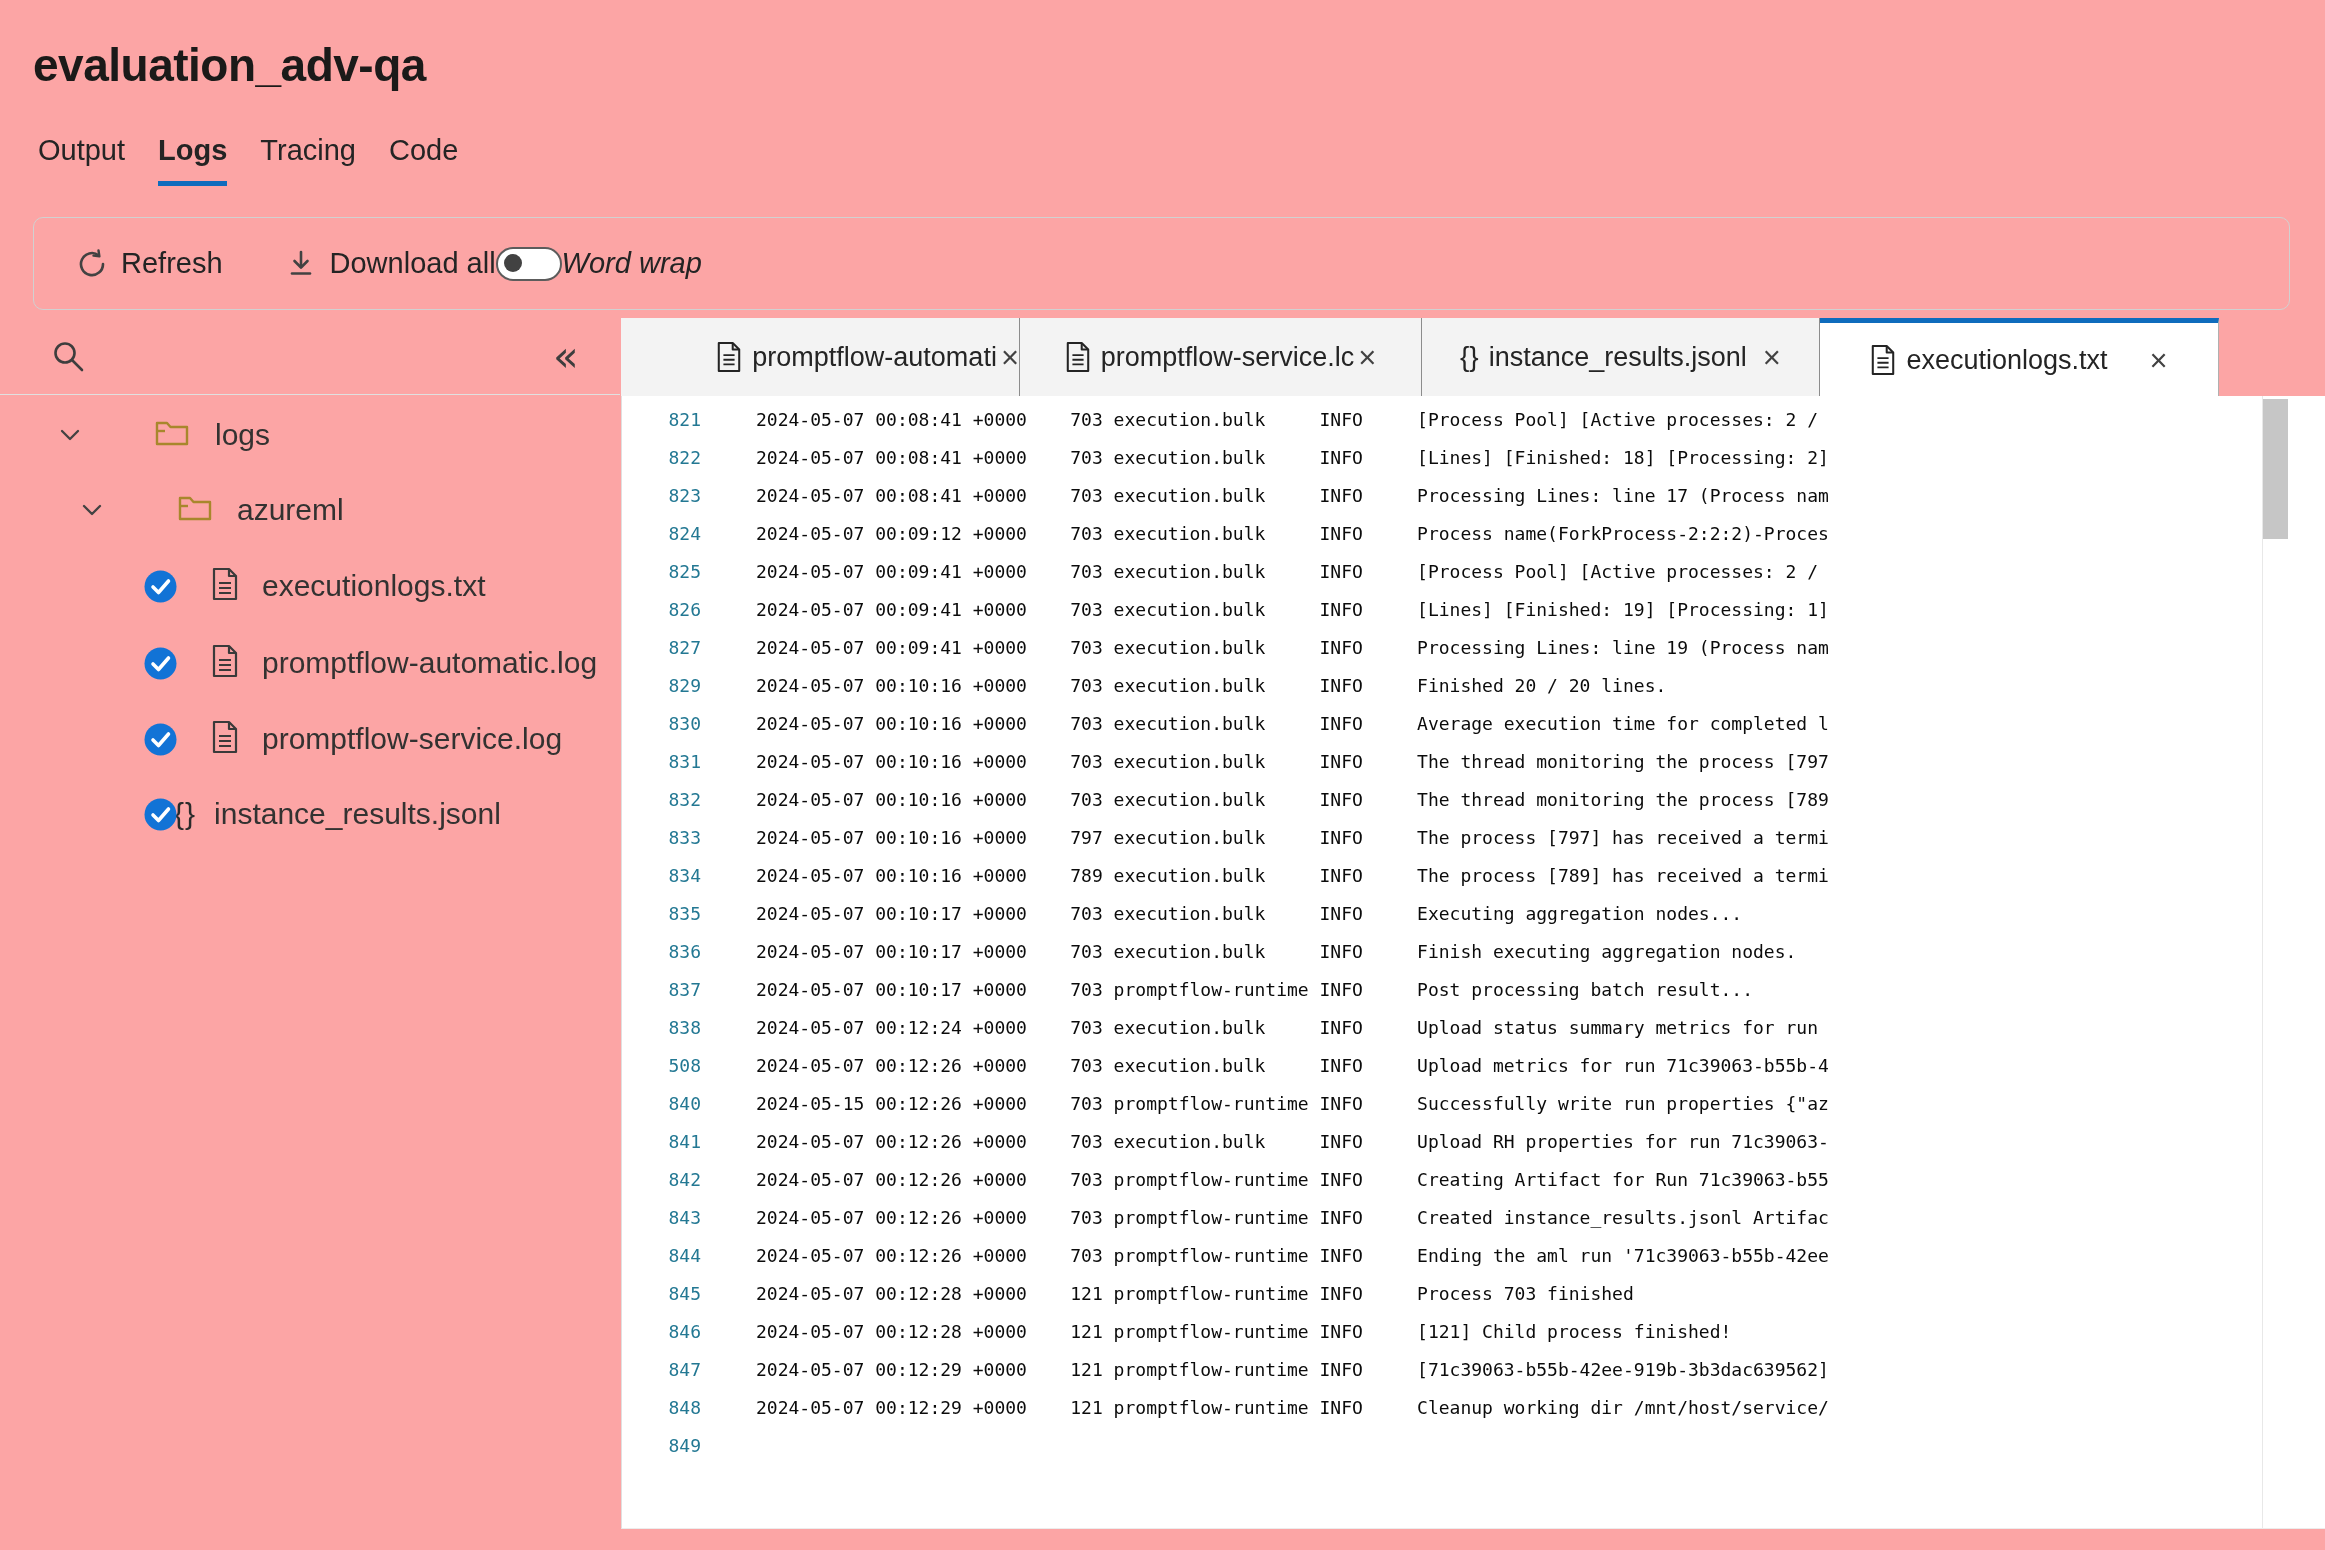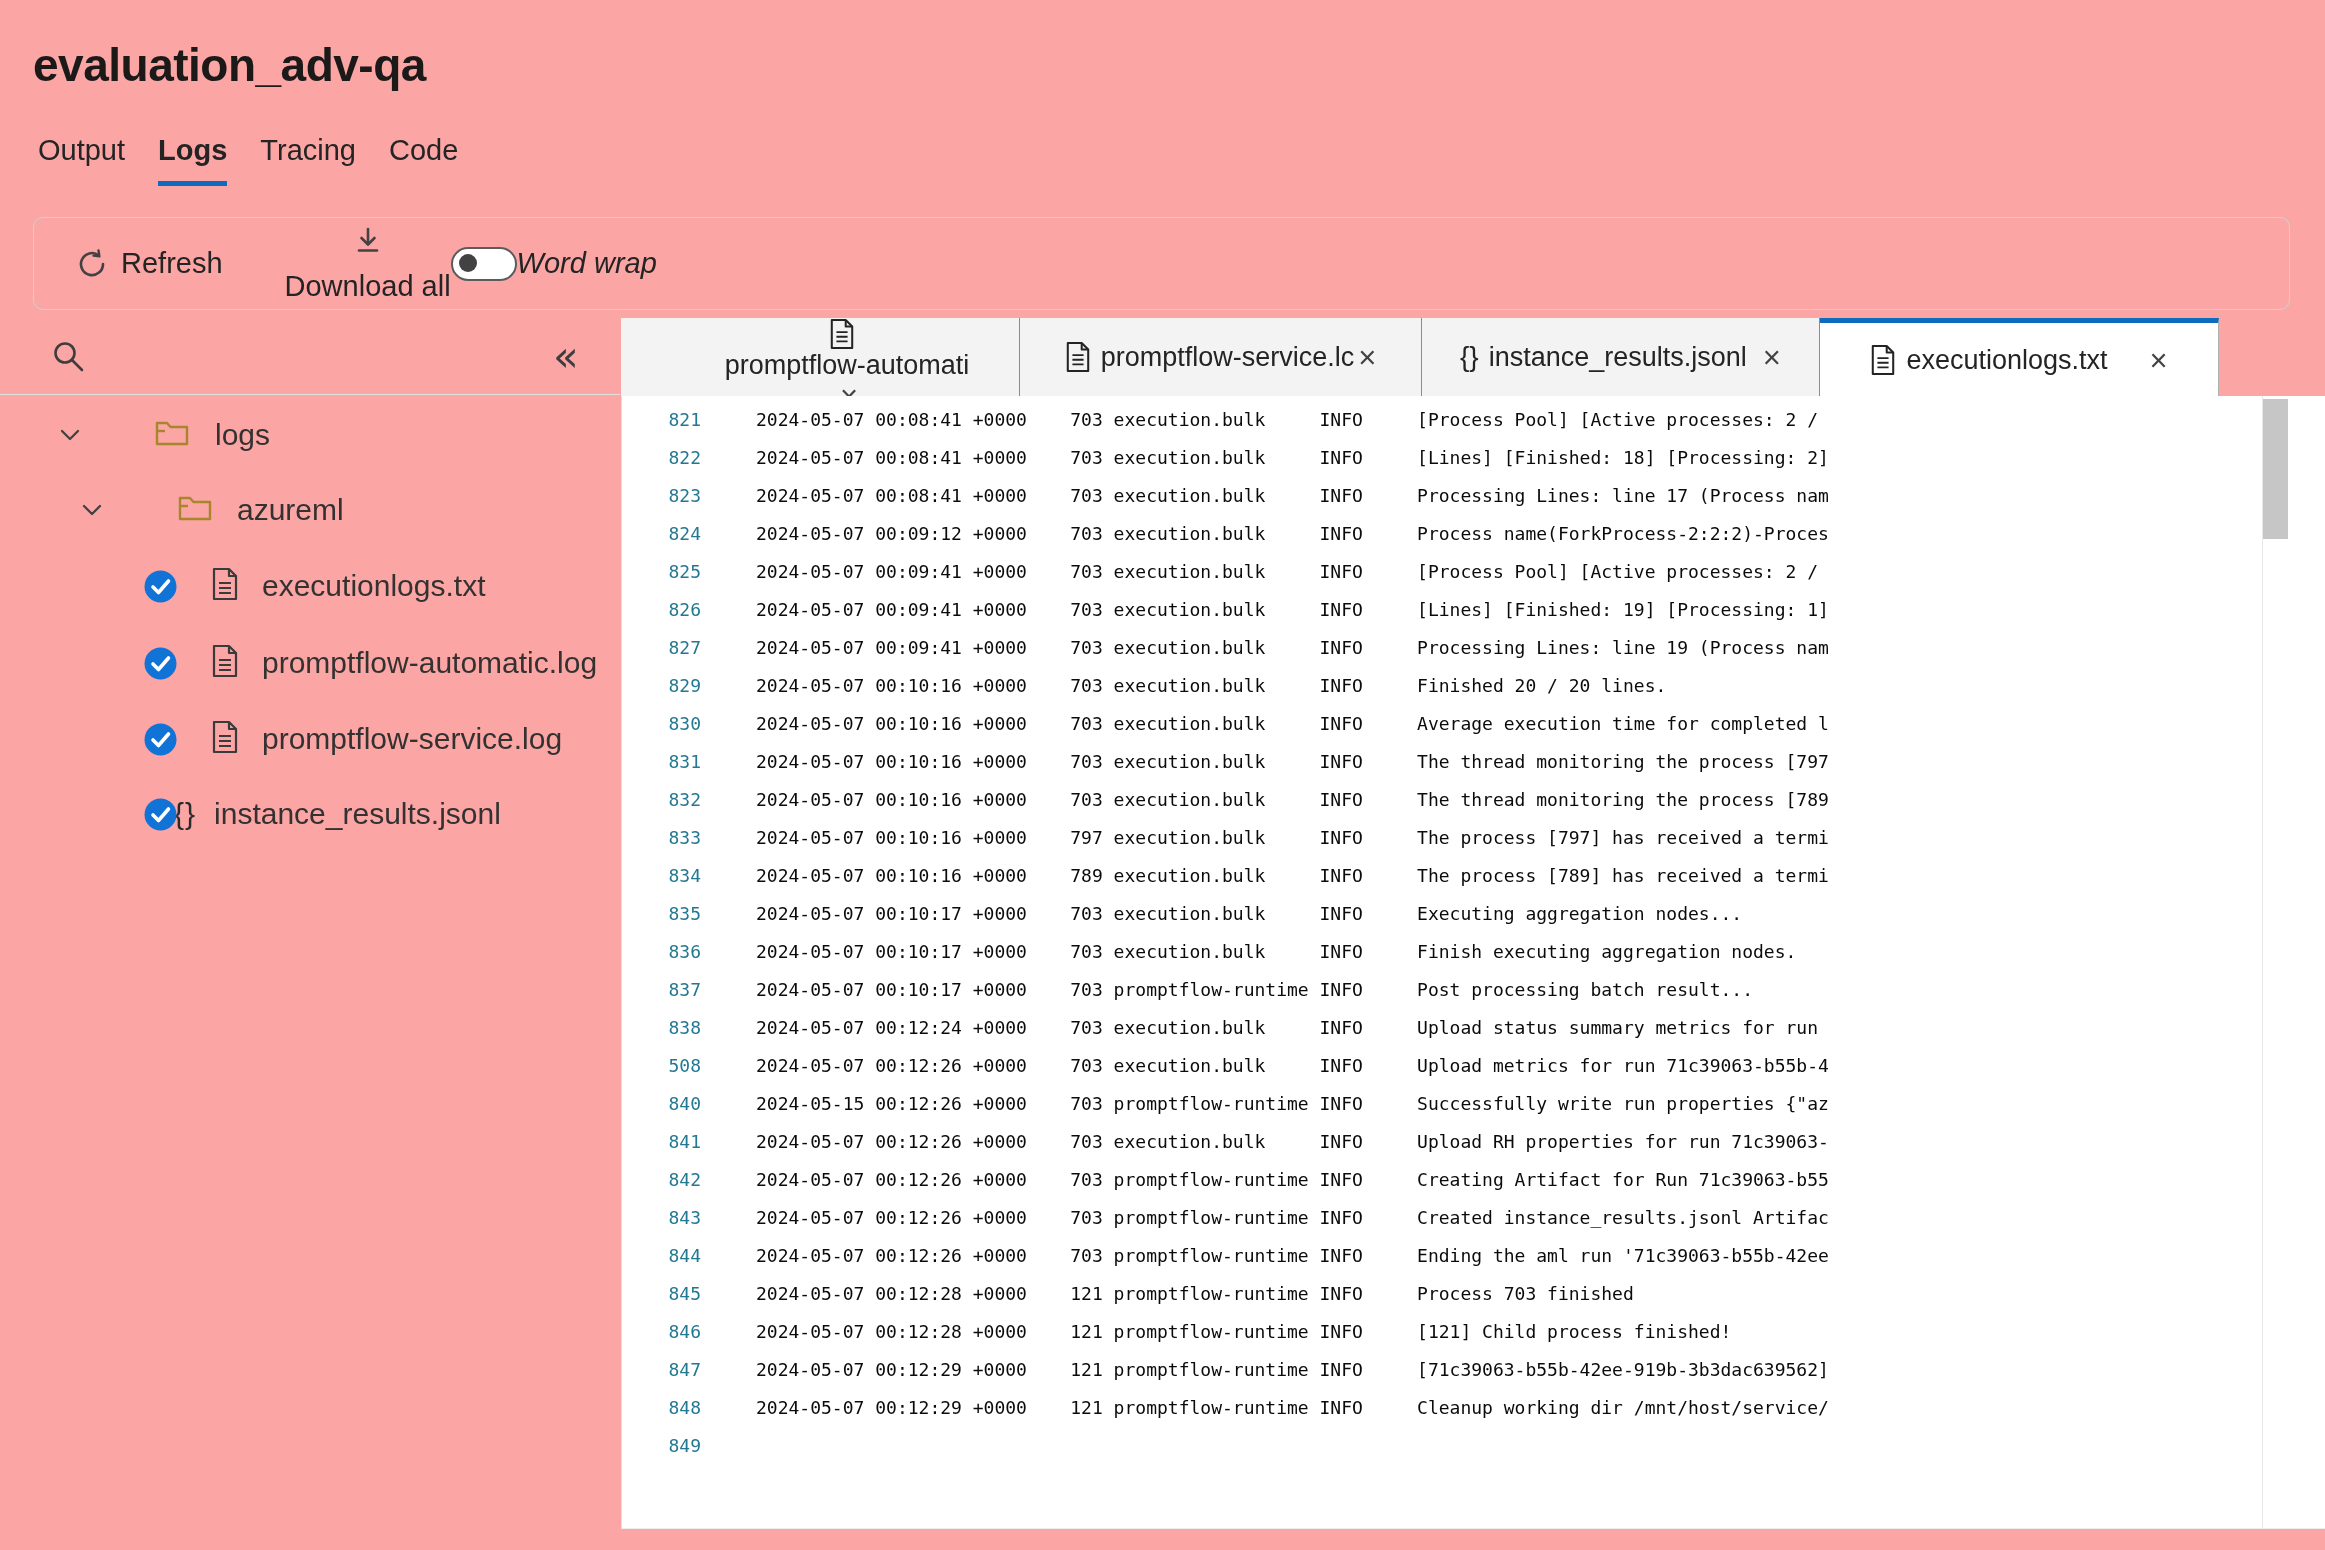--- a/index.html
+++ b/index.html
@@ -8,21 +8,21 @@
   
   .page-title{position:absolute;left:33px;top:38px;font-size:46px;font-weight:700;color:#1b1a19;letter-spacing:-0.5px;}
   .nav-tabs{position:absolute;left:38px;top:134px;display:flex;gap:33px;align-items:flex-end;}
   .nav-tab{font-size:29px;color:#242424;padding-bottom:14px;border-bottom:5px solid transparent;cursor:pointer;}
   .nav-tab.active{font-weight:700;border-bottom-color:#0f6cbd;}
   
   .toolbar{position:absolute;left:33px;top:217px;width:2257px;height:93px;border:1px solid #d1d1d1;
            border-radius:10px;display:flex;align-items:center;box-sizing:border-box;padding-left:42px;}
   .tb-item{display:flex;align-items:center;gap:13px;font-size:29px;color:#242424;cursor:pointer;}
   .tb-item svg{display:block;}
-  .gap1{margin-left:62px;flex-direction:column;}
+  .gap1{margin-left:62px;}
   .gap2{font-style:italic;}
   .toggle{width:66px;height:34px;border:2px solid #5c5c5c;border-radius:18px;position:relative;box-sizing:border-box;background:#fff;}
   .toggle .knob{position:absolute;left:6px;top:5px;width:18px;height:18px;border-radius:50%;background:#424242;}
   
   .sb-divider{position:absolute;left:0;top:394px;width:620px;height:1px;background:#e0e0e0;}
   .search-btn{position:absolute;left:50px;top:338px;width:38px;height:38px;cursor:pointer;}
   .collapse-btn{position:absolute;left:553px;top:332px;font-size:42px;color:#3d3d3d;cursor:pointer;font-family:"DejaVu Sans",sans-serif;}
   .tree-row{position:absolute;height:42px;display:flex;align-items:center;cursor:pointer;}
   .tree-label{font-size:30px;color:#333231;white-space:nowrap;}
   .chev{width:24px;height:24px;}
@@ -30,21 +30,21 @@
   .braces-glyph{font-size:30px;color:#2b2b2b;letter-spacing:1px;}
   
   .tabstrip{position:absolute;left:621px;top:318px;right:0;height:78px;display:flex;}
   .ftab{box-sizing:border-box;height:78px;display:flex;align-items:center;justify-content:center;
         background:#f3f3f3;font-size:27px;color:#242424;cursor:pointer;position:relative;}
   .ftab .ficon{margin-right:10px;display:flex;align-items:center;}
   .ftab .fclose{margin-left:16px;font-size:31px;color:#424242;line-height:1;cursor:pointer;}
   .ftab.sep{border-right:1px solid #8c8c8c;}
   .ftab.active{background:#fff;border-top:5px solid #0f6cbd;border-right:1px solid #b0b0b0;height:79px;}
   .ftab.active .fclose{margin-left:42px;}
-  .ftab.first{justify-content:space-between;padding-left:54px;flex-direction:column;}
+  .ftab.first{justify-content:flex-end;padding-left:54px;}
   .ftab-braces{font-size:28px;color:#242424;margin-right:10px;}
   
   .log-panel{position:absolute;left:621px;top:396px;right:0;bottom:21px;border-left:1px solid #e0e0e0;
              border-bottom:1px solid #ececec;background:#fff;overflow:hidden;}
   .log-rows{position:absolute;left:0;top:5px;right:0;}
   .log-row{display:flex;height:38px;line-height:38px;font-family:"DejaVu Sans Mono",monospace;font-size:18px;}
   .log-num{display:inline-block;width:79px;text-align:right;color:#237893;flex:0 0 79px;cursor:pointer;}
   .log-text{margin-left:55px;white-space:pre;color:#0b0b0b;}
   .col-ruler{position:absolute;left:1640px;top:0;bottom:0;width:1px;background:#e8e8e8;}
   .v-thumb{position:absolute;right:37px;top:3px;width:25px;height:140px;background:#c6c6c6;}

